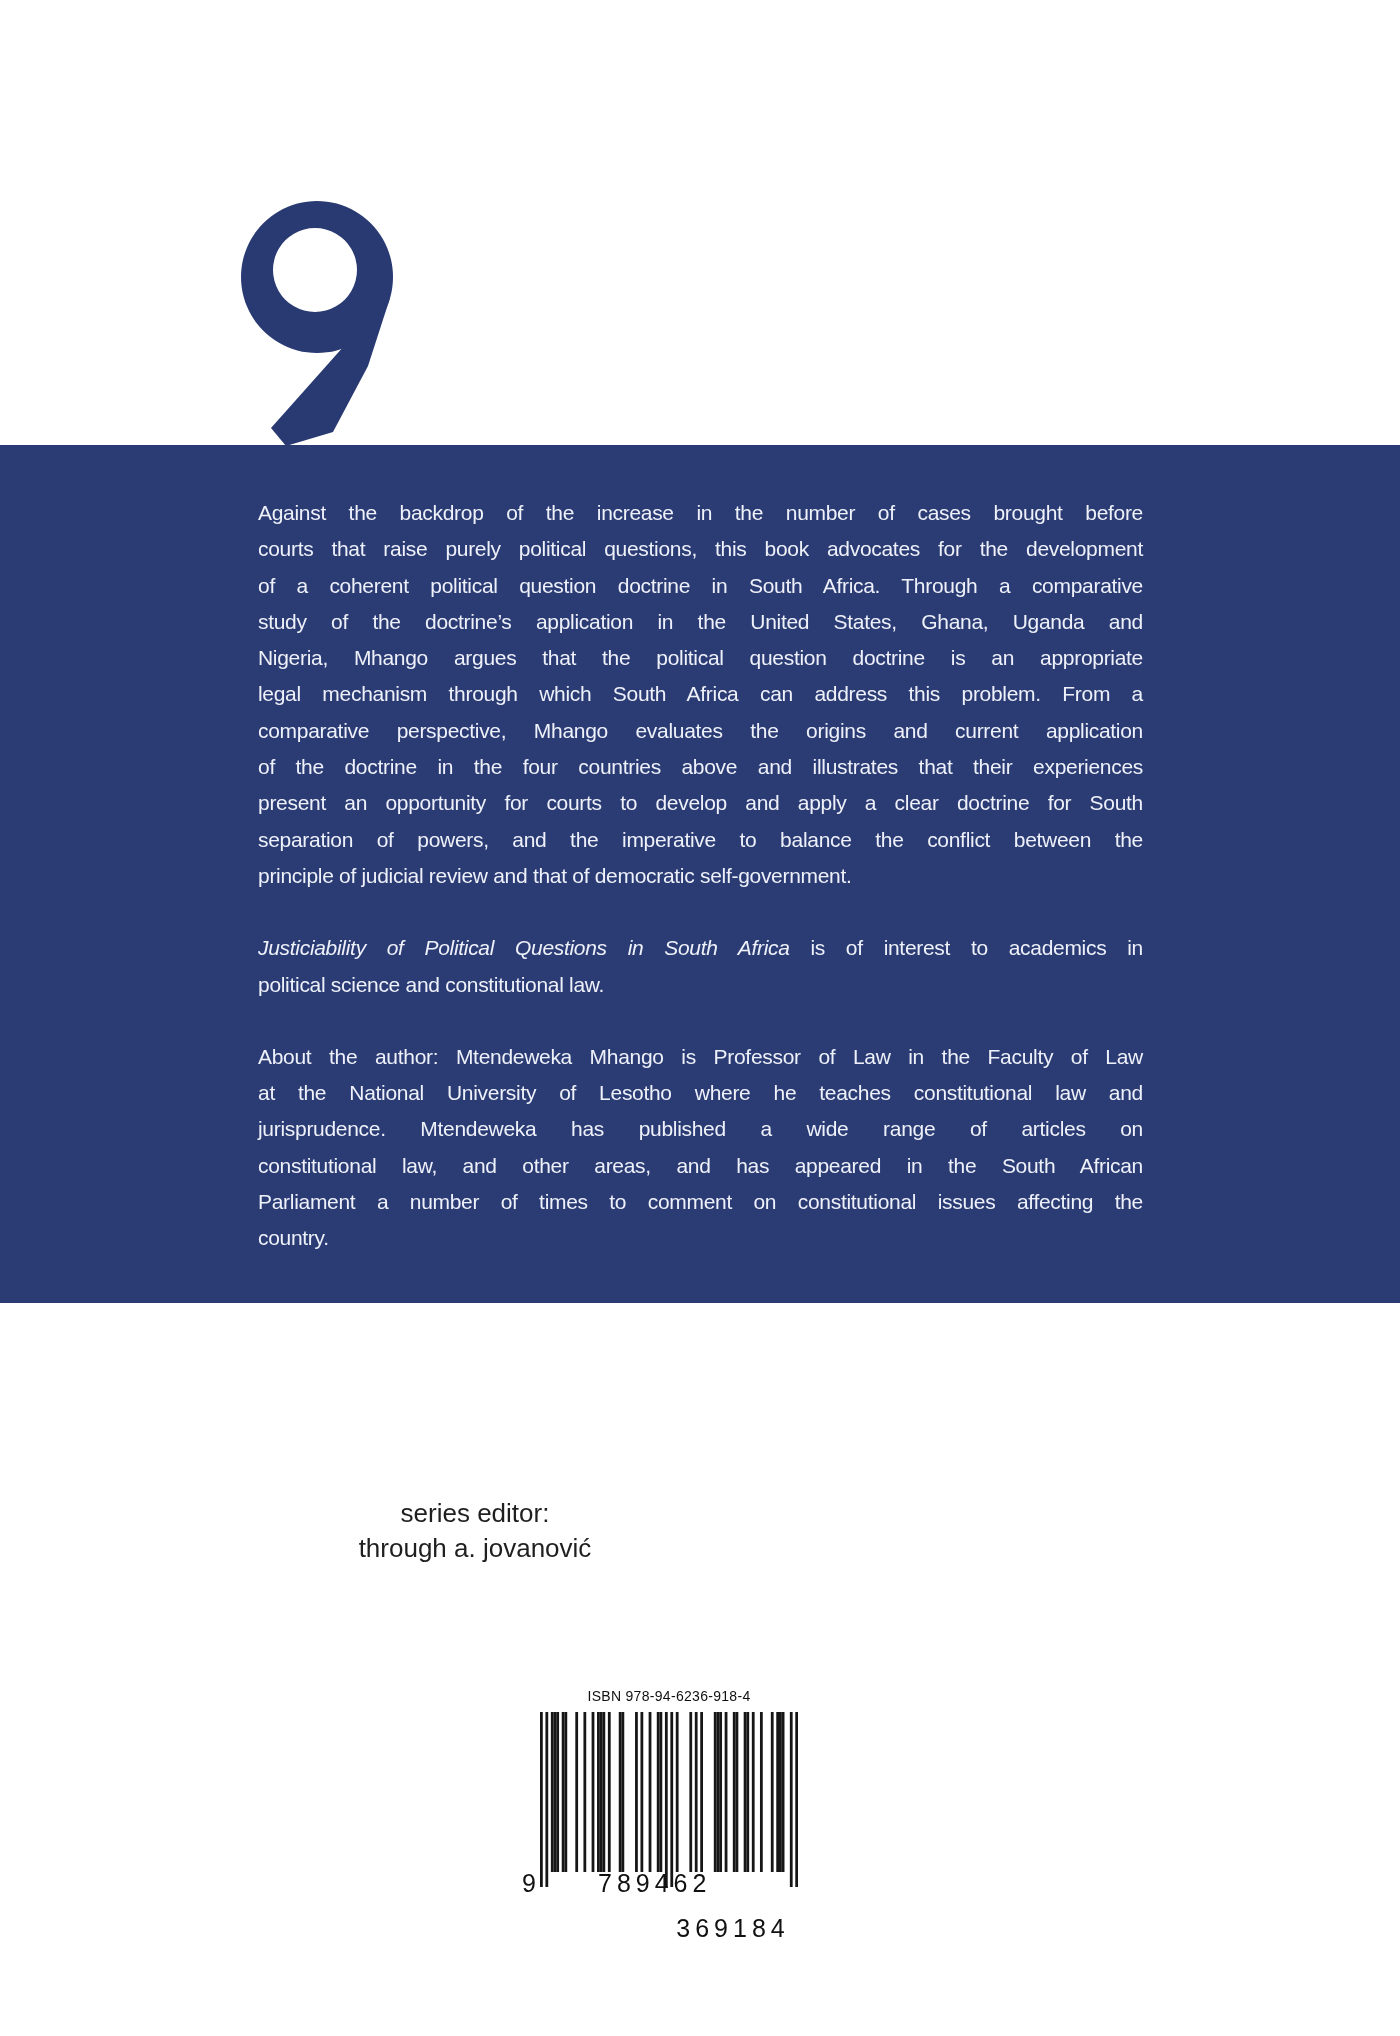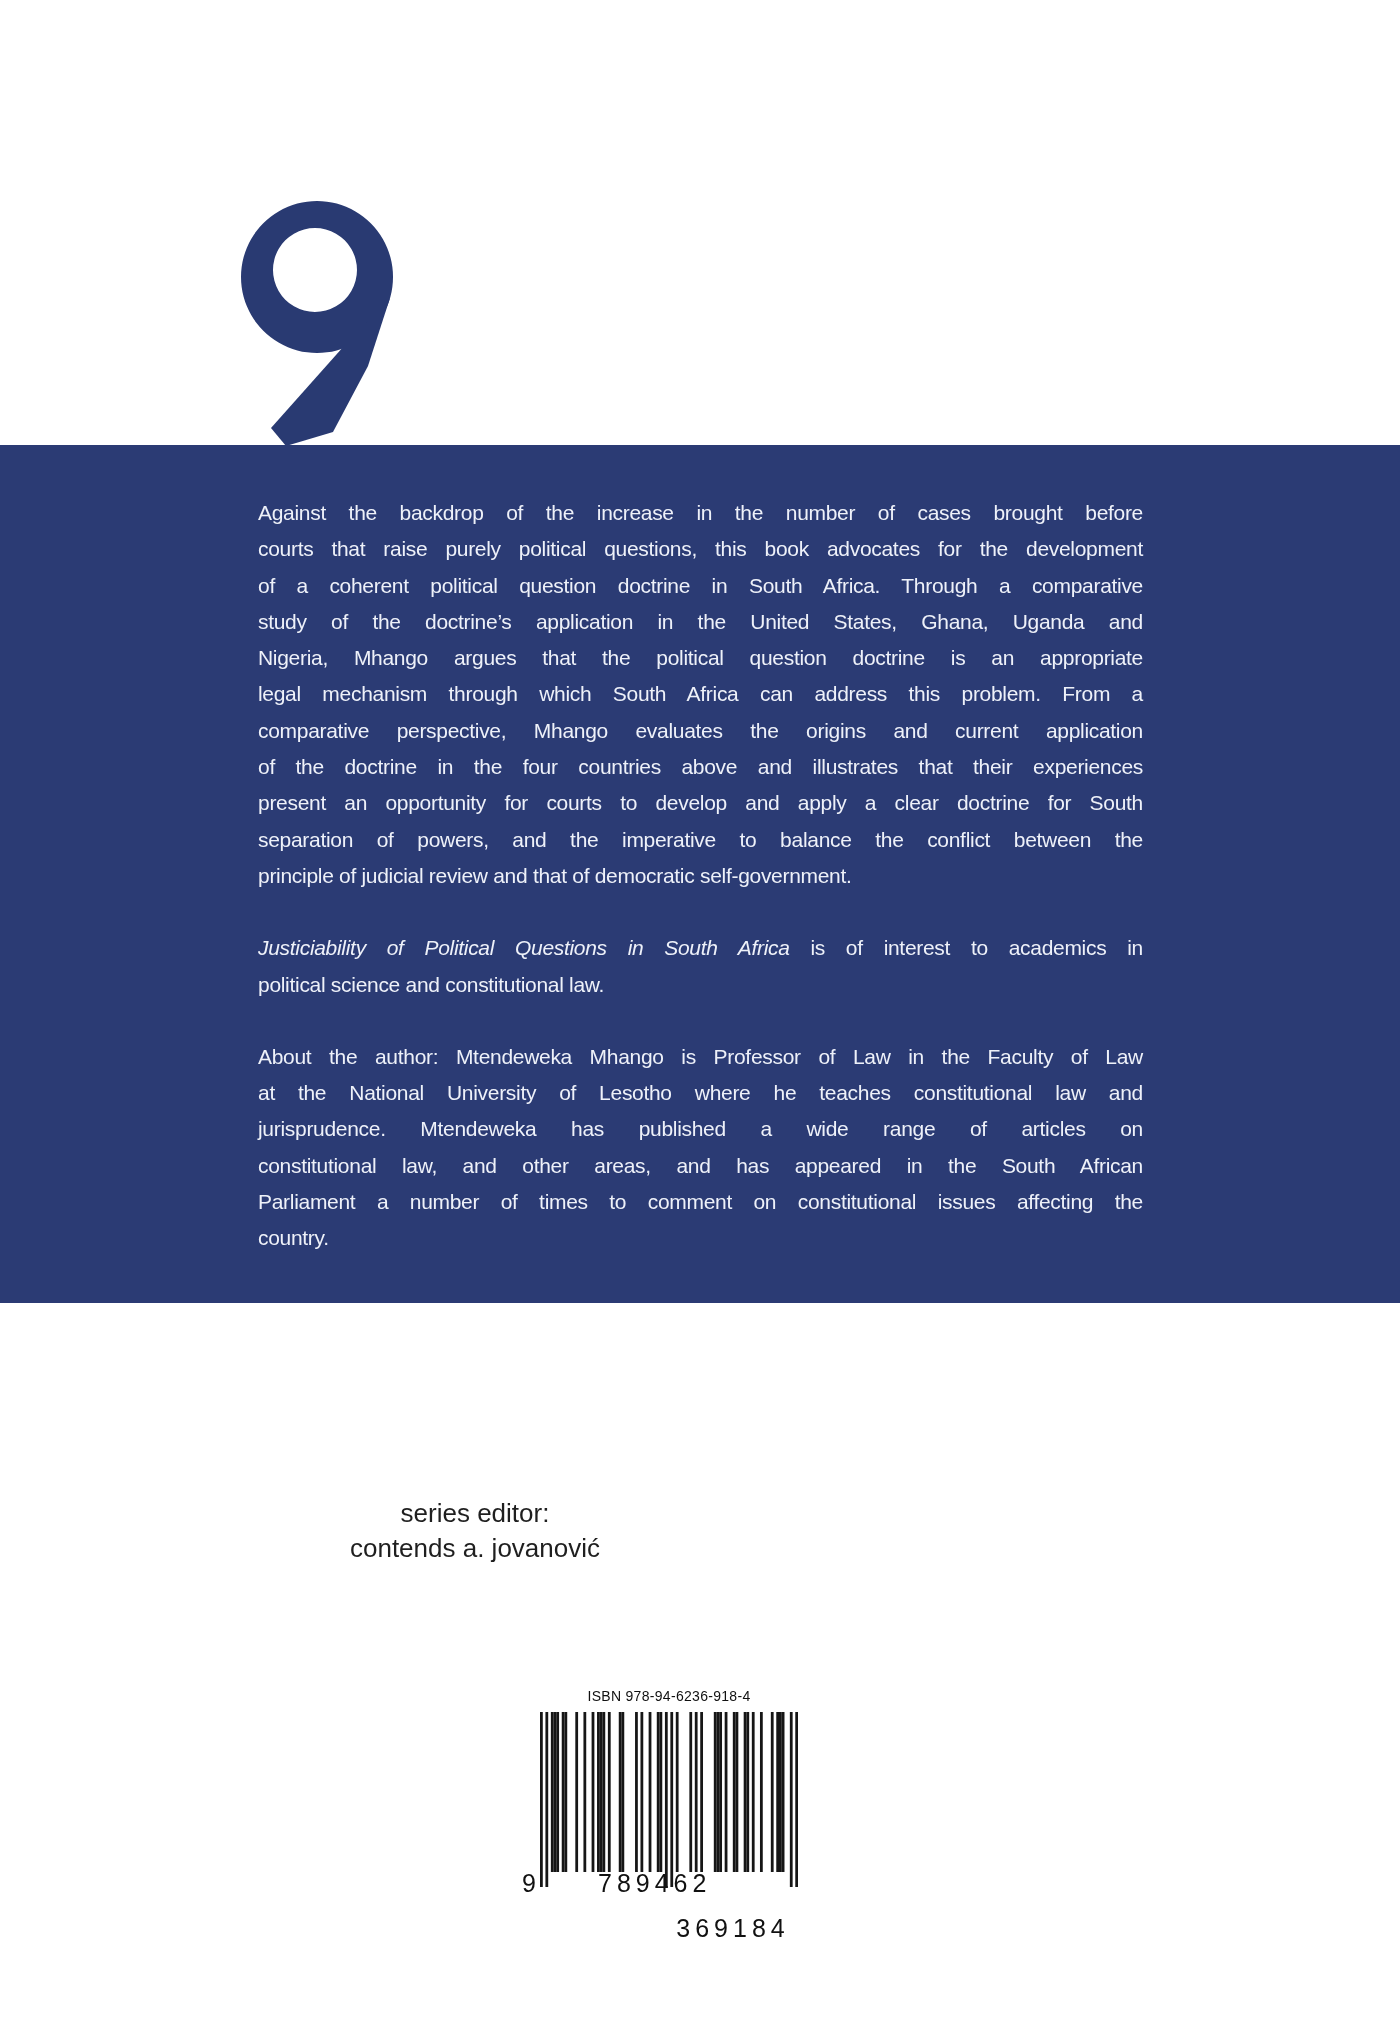--- a/index.html
+++ b/index.html
@@ -71,21 +71,21 @@
       <div class="tline">at the National University of Lesotho where he teaches constitutional law and</div>
       <div class="tline">jurisprudence. Mtendeweka has published a wide range of articles on</div>
       <div class="tline">constitutional law, and other areas, and has appeared in the South African</div>
       <div class="tline">Parliament a number of times to comment on constitutional issues affecting the</div>
       <div class="tline tline-last">country.</div>
     </div>
 </div>
 
 <div class="series-editor">
   <div>series editor:</div>
-  <div>contends a. jovanović</div>
+  <div>through a. jovanović</div>
 </div>
 
 <div class="isbn-label">ISBN 978-94-6236-918-4</div>
 
 <svg id="barcode-bars" class="barcode-svg" viewBox="0 0 258 176" xmlns="http://www.w3.org/2000/svg" aria-hidden="true">
     <rect x="0.00" y="0" width="2.78" height="175" fill="#161616"></rect>
     <rect x="5.43" y="0" width="2.78" height="175" fill="#161616"></rect>
     <rect x="10.86" y="0" width="2.78" height="160" fill="#161616"></rect>
     <rect x="13.58" y="0" width="2.78" height="160" fill="#161616"></rect>
     <rect x="16.29" y="0" width="2.78" height="160" fill="#161616"></rect>

